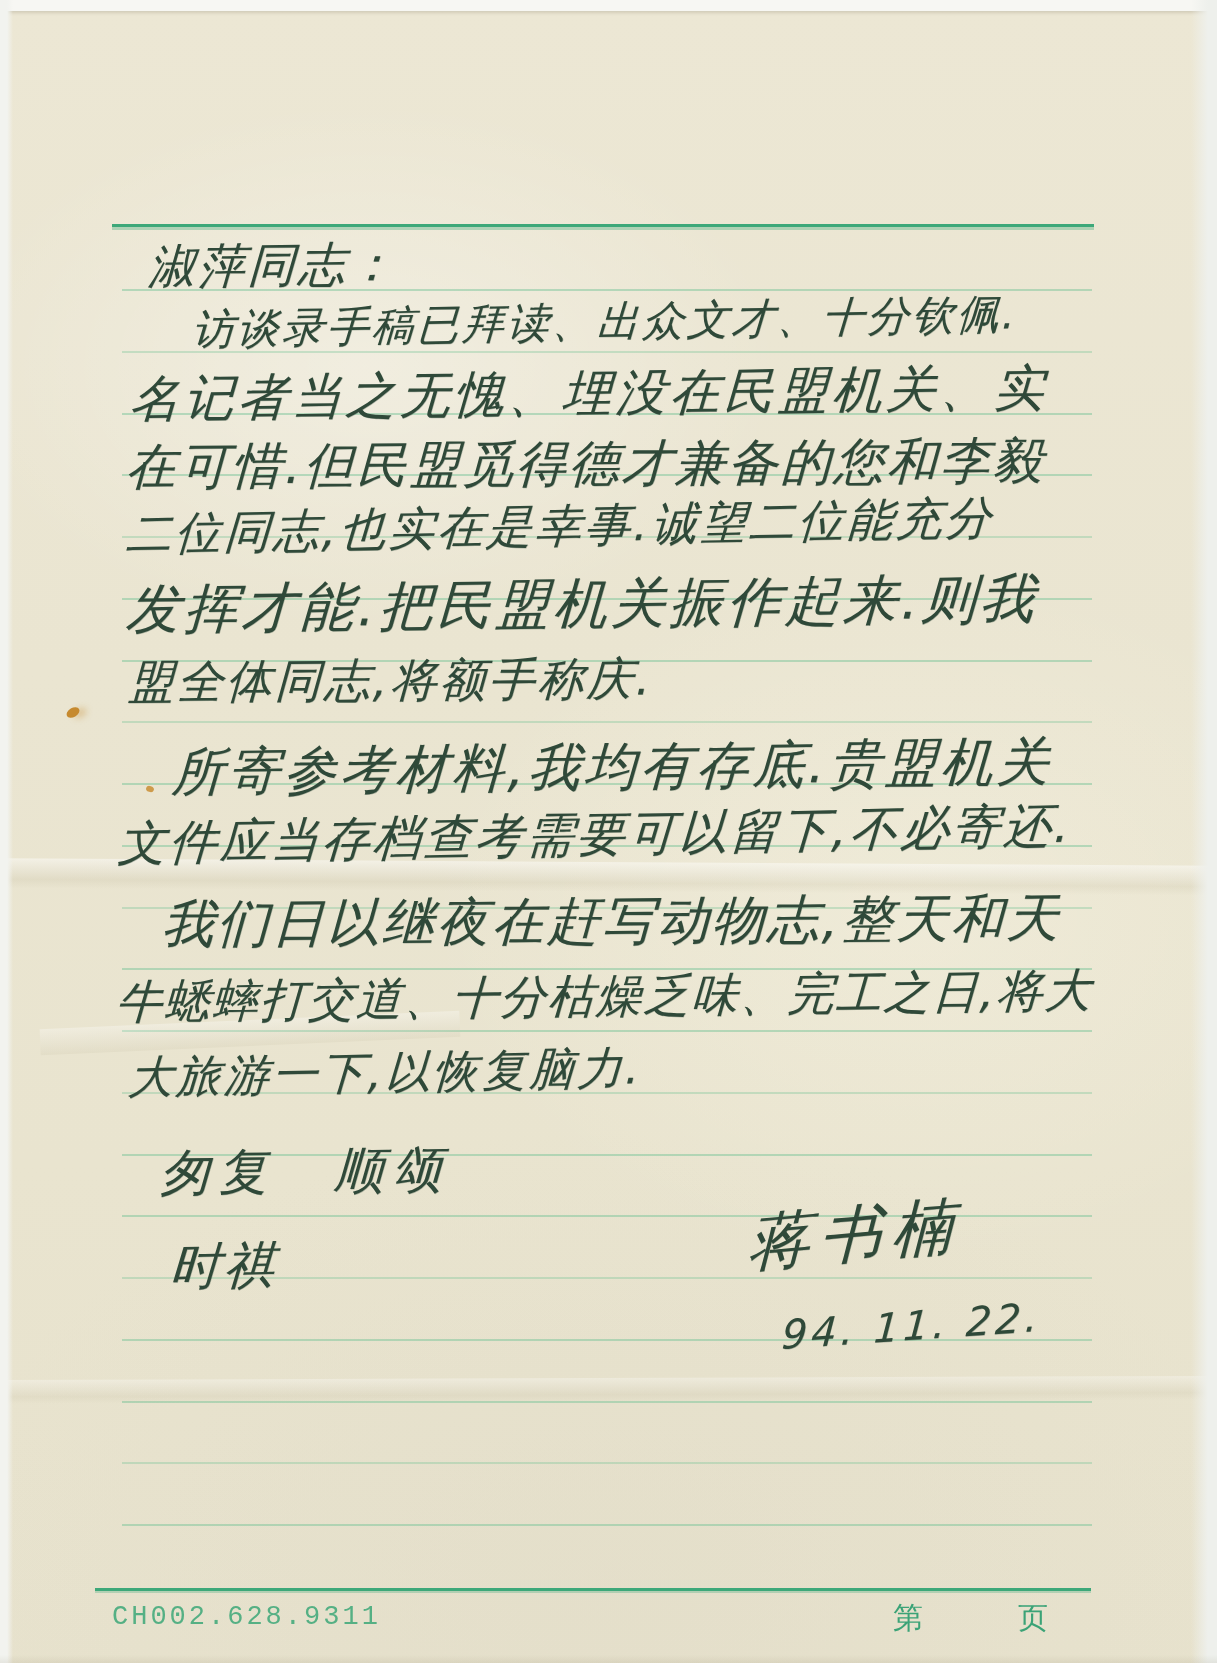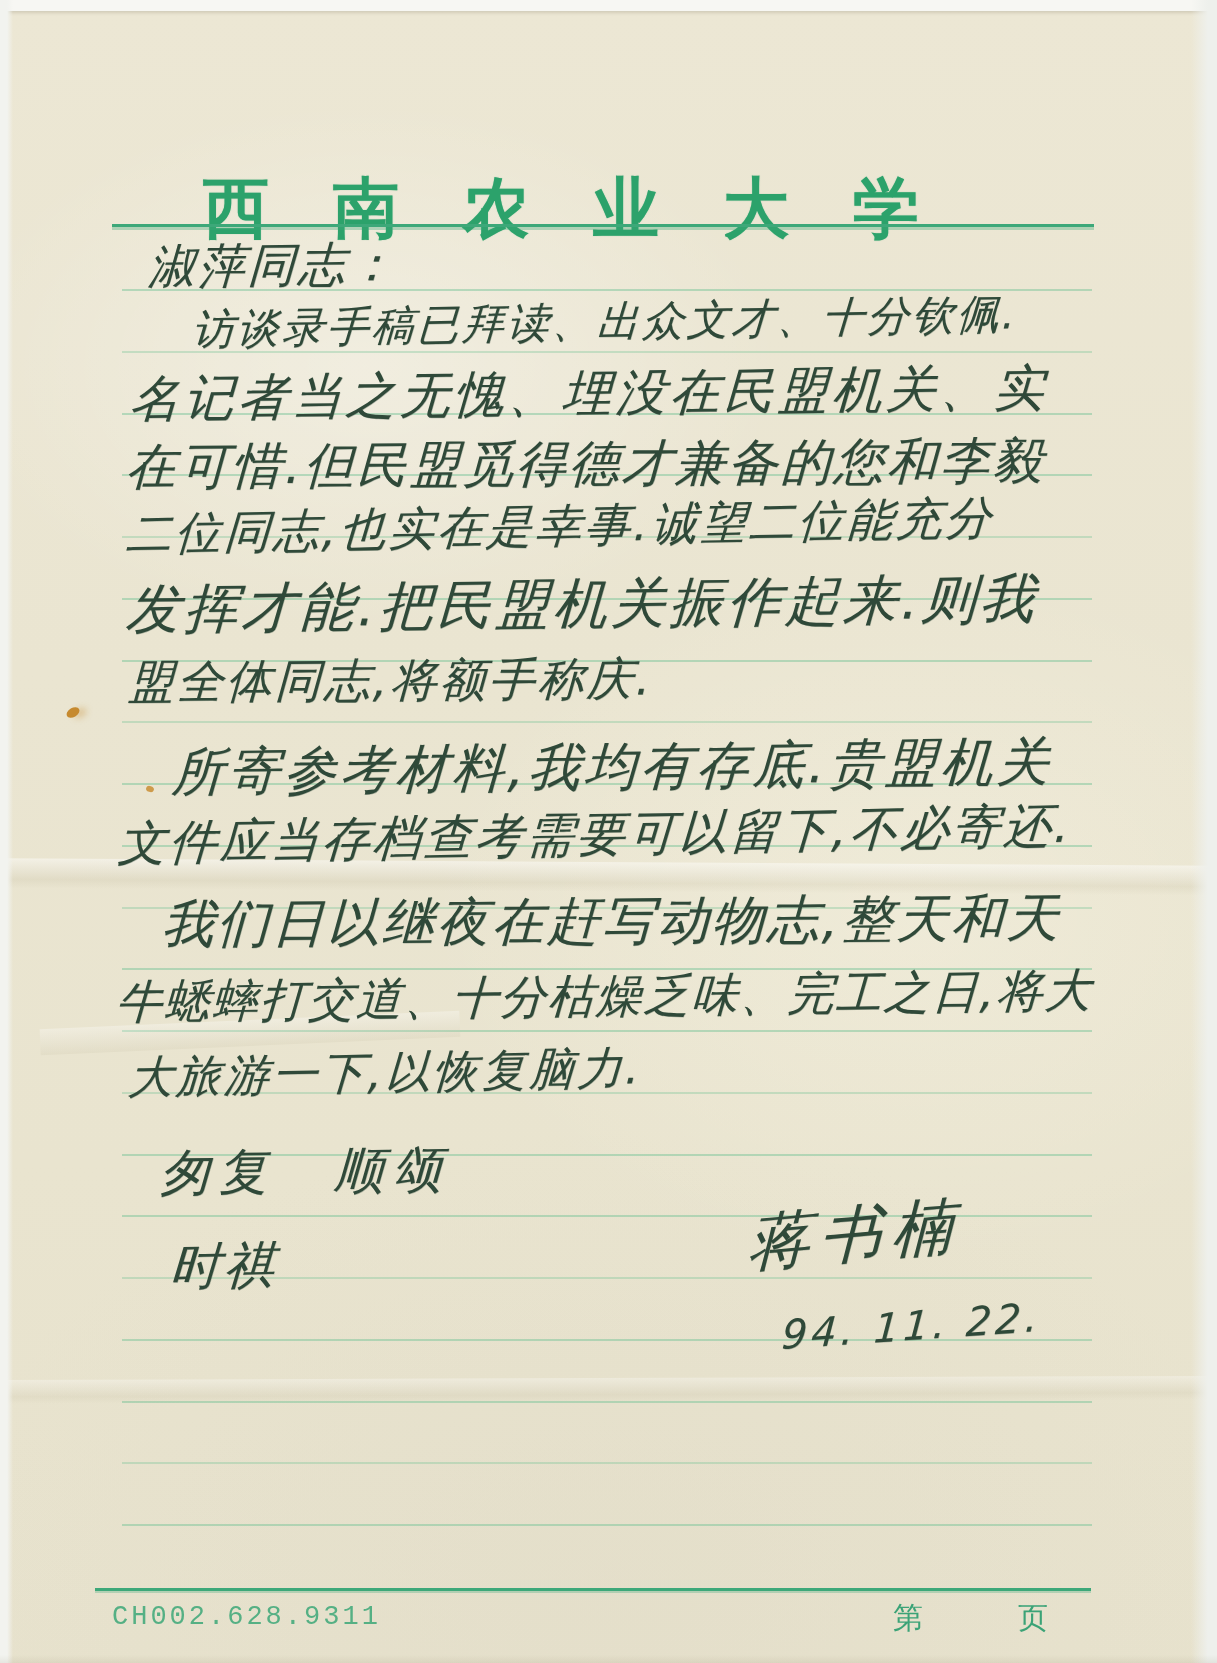--- a/index.html
+++ b/index.html
@@ -100,21 +100,20 @@
       <div class="ruled-line" style="top: 1338.75px; opacity: 0.75;"></div>
       <div class="ruled-line" style="top: 1400.5px; opacity: 0.75;"></div>
       <div class="ruled-line" style="top: 1462.25px; opacity: 0.55;"></div>
       <div class="ruled-line" style="top: 1524px; opacity: 0.75;"></div>
     </div>
 
   <div class="crease c1"></div>
   <div class="crease c2"></div>
   <div class="crease c3"></div>
 
-  <h1 id="letterhead">西南农业大学</h1>
   <div id="header-rule" class="rule"></div>
 
   <div class="hw rA" style="left:148px;top:236px;font-size:47px;letter-spacing:3px;">淑萍同志：</div>
 
   <div class="hw rB" style="left:192px;top:302px;font-size:42px;letter-spacing:3px;">访谈录手稿已拜读、出众文才、十分钦佩.</div>
   <div class="hw rA" style="left:130px;top:366px;font-size:50px;letter-spacing:4px;">名记者当之无愧、埋没在民盟机关、实</div>
   <div class="hw rC" style="left:126px;top:434px;font-size:50px;letter-spacing:3px;">在可惜.但民盟觅得德才兼备的您和李毅</div>
   <div class="hw rB" style="left:126px;top:504px;font-size:46px;letter-spacing:3px;">二位同志,也实在是幸事.诚望二位能充分</div>
   <div class="hw rA" style="left:126px;top:574px;font-size:54px;letter-spacing:4px;">发挥才能.把民盟机关振作起来.则我</div>
   <div class="hw rC" style="left:128px;top:652px;font-size:46px;letter-spacing:3px;">盟全体同志,将额手称庆.</div>

